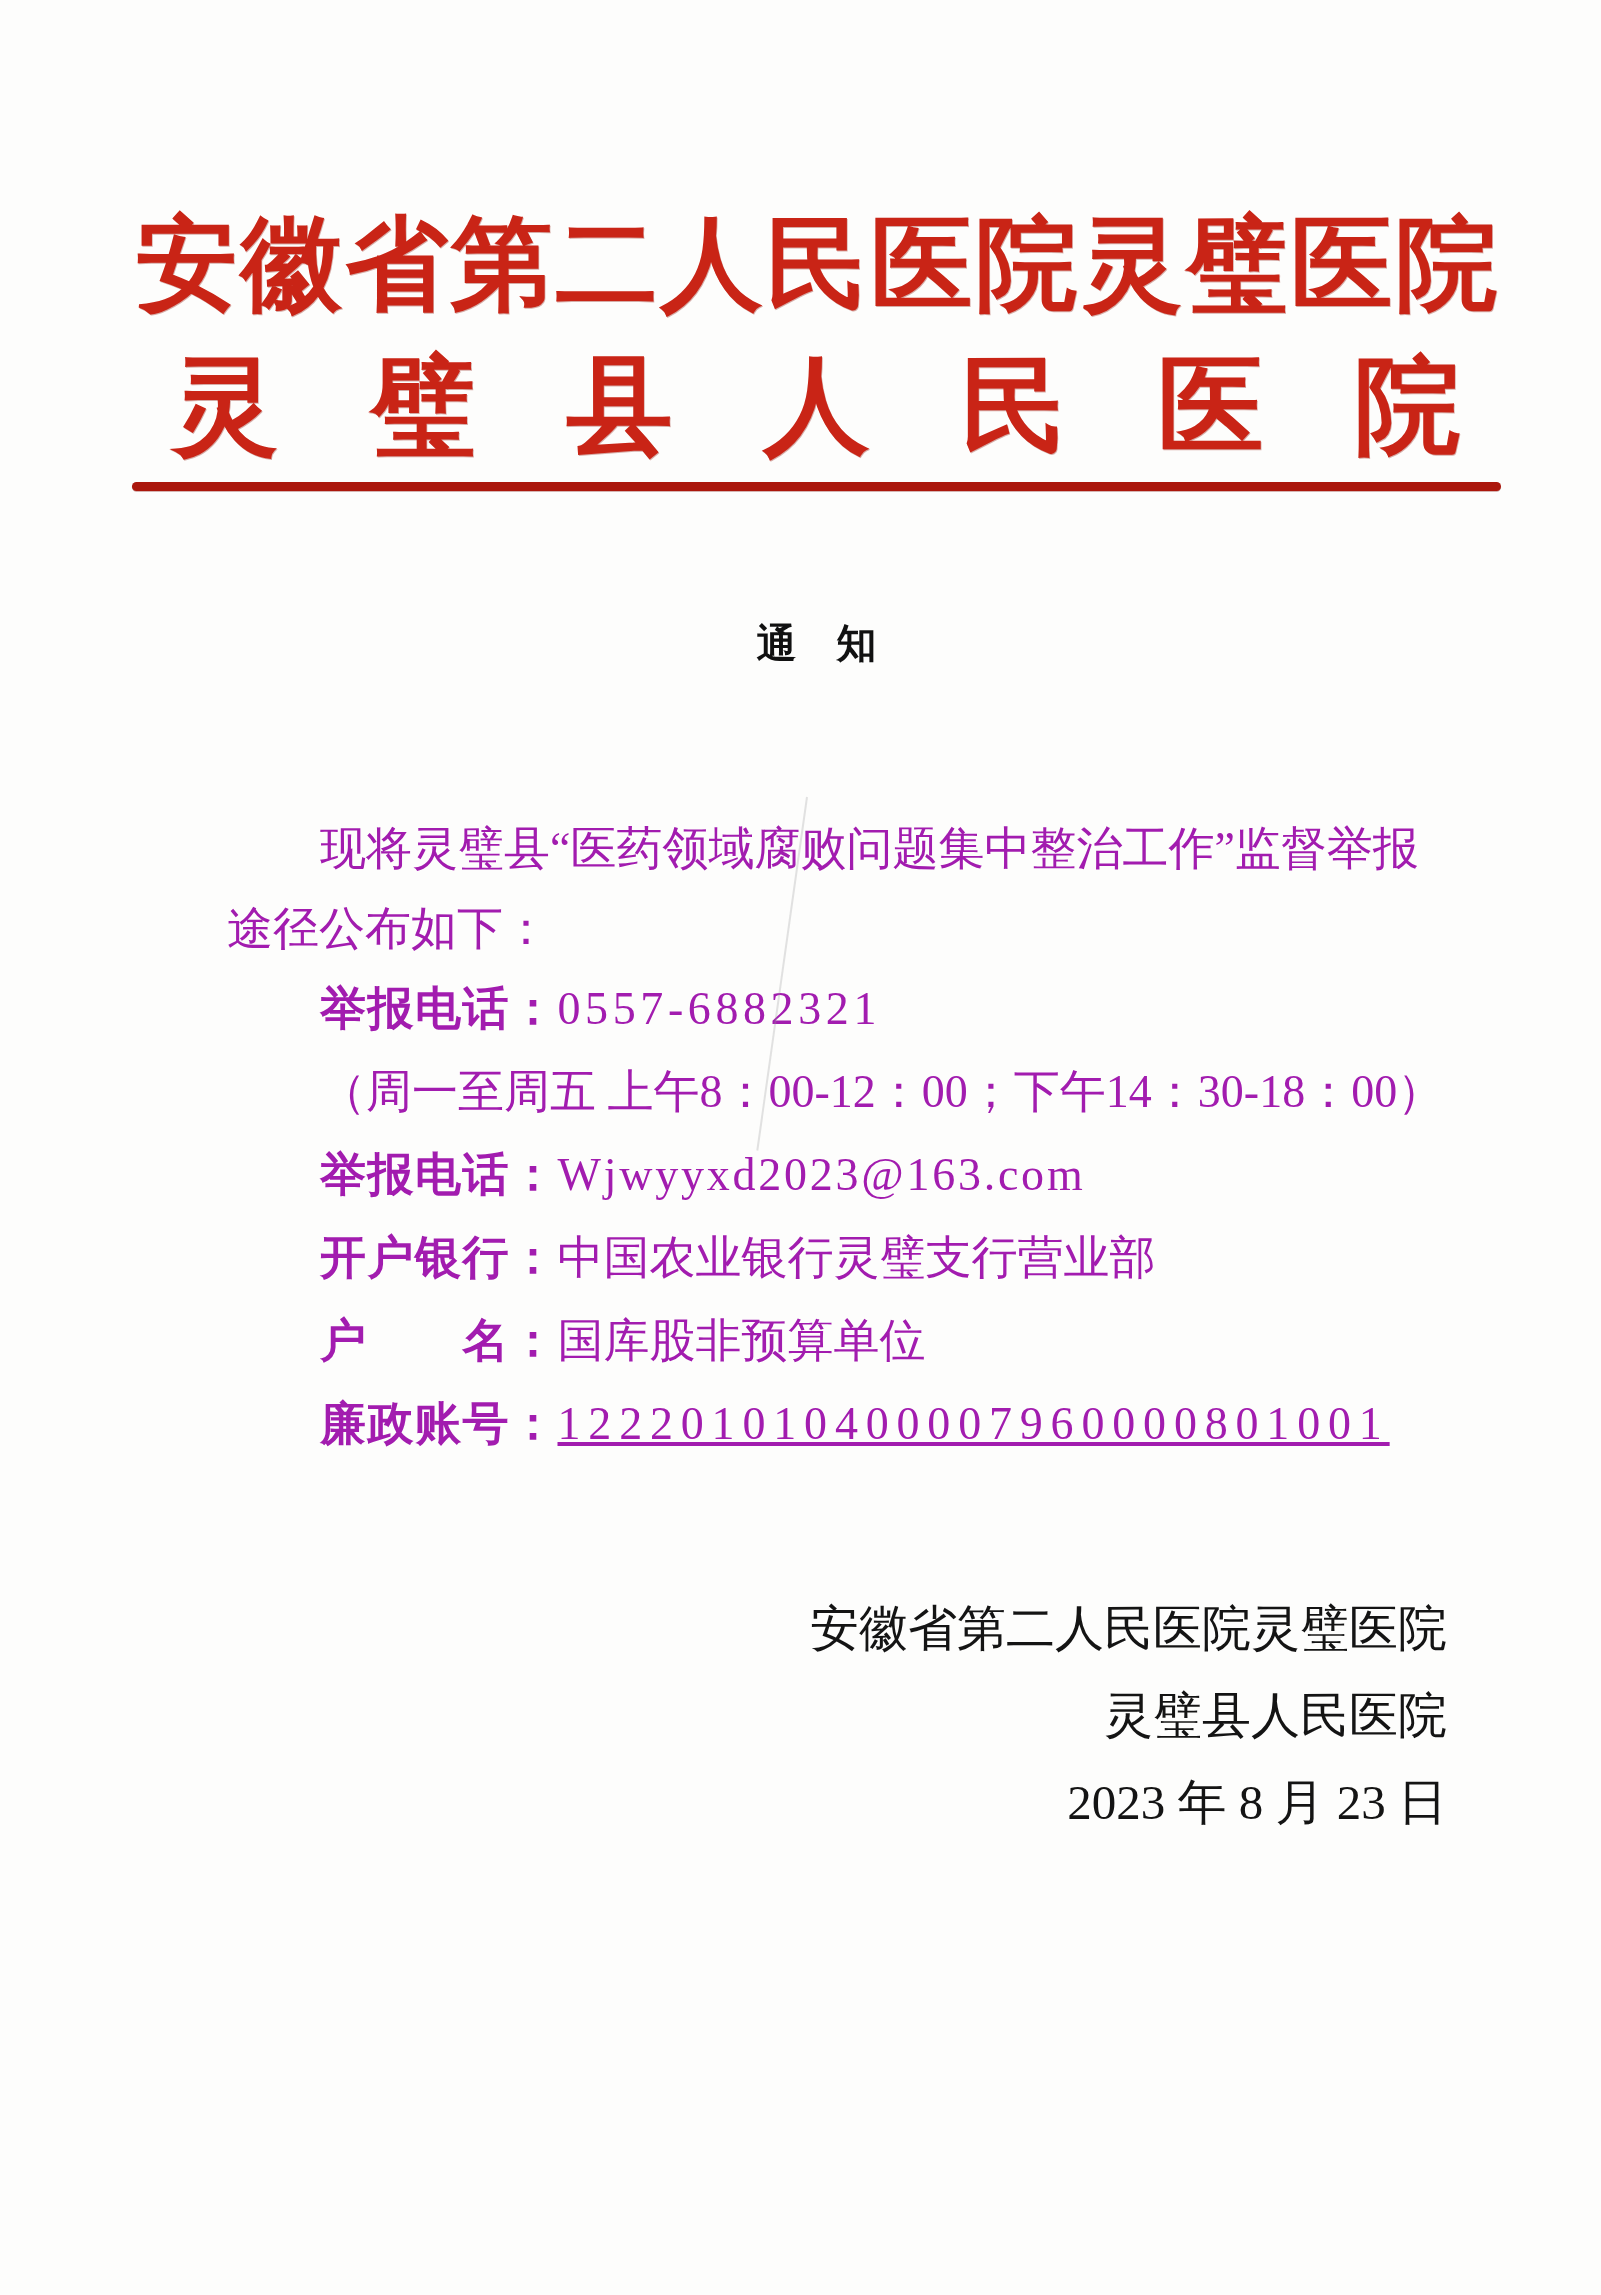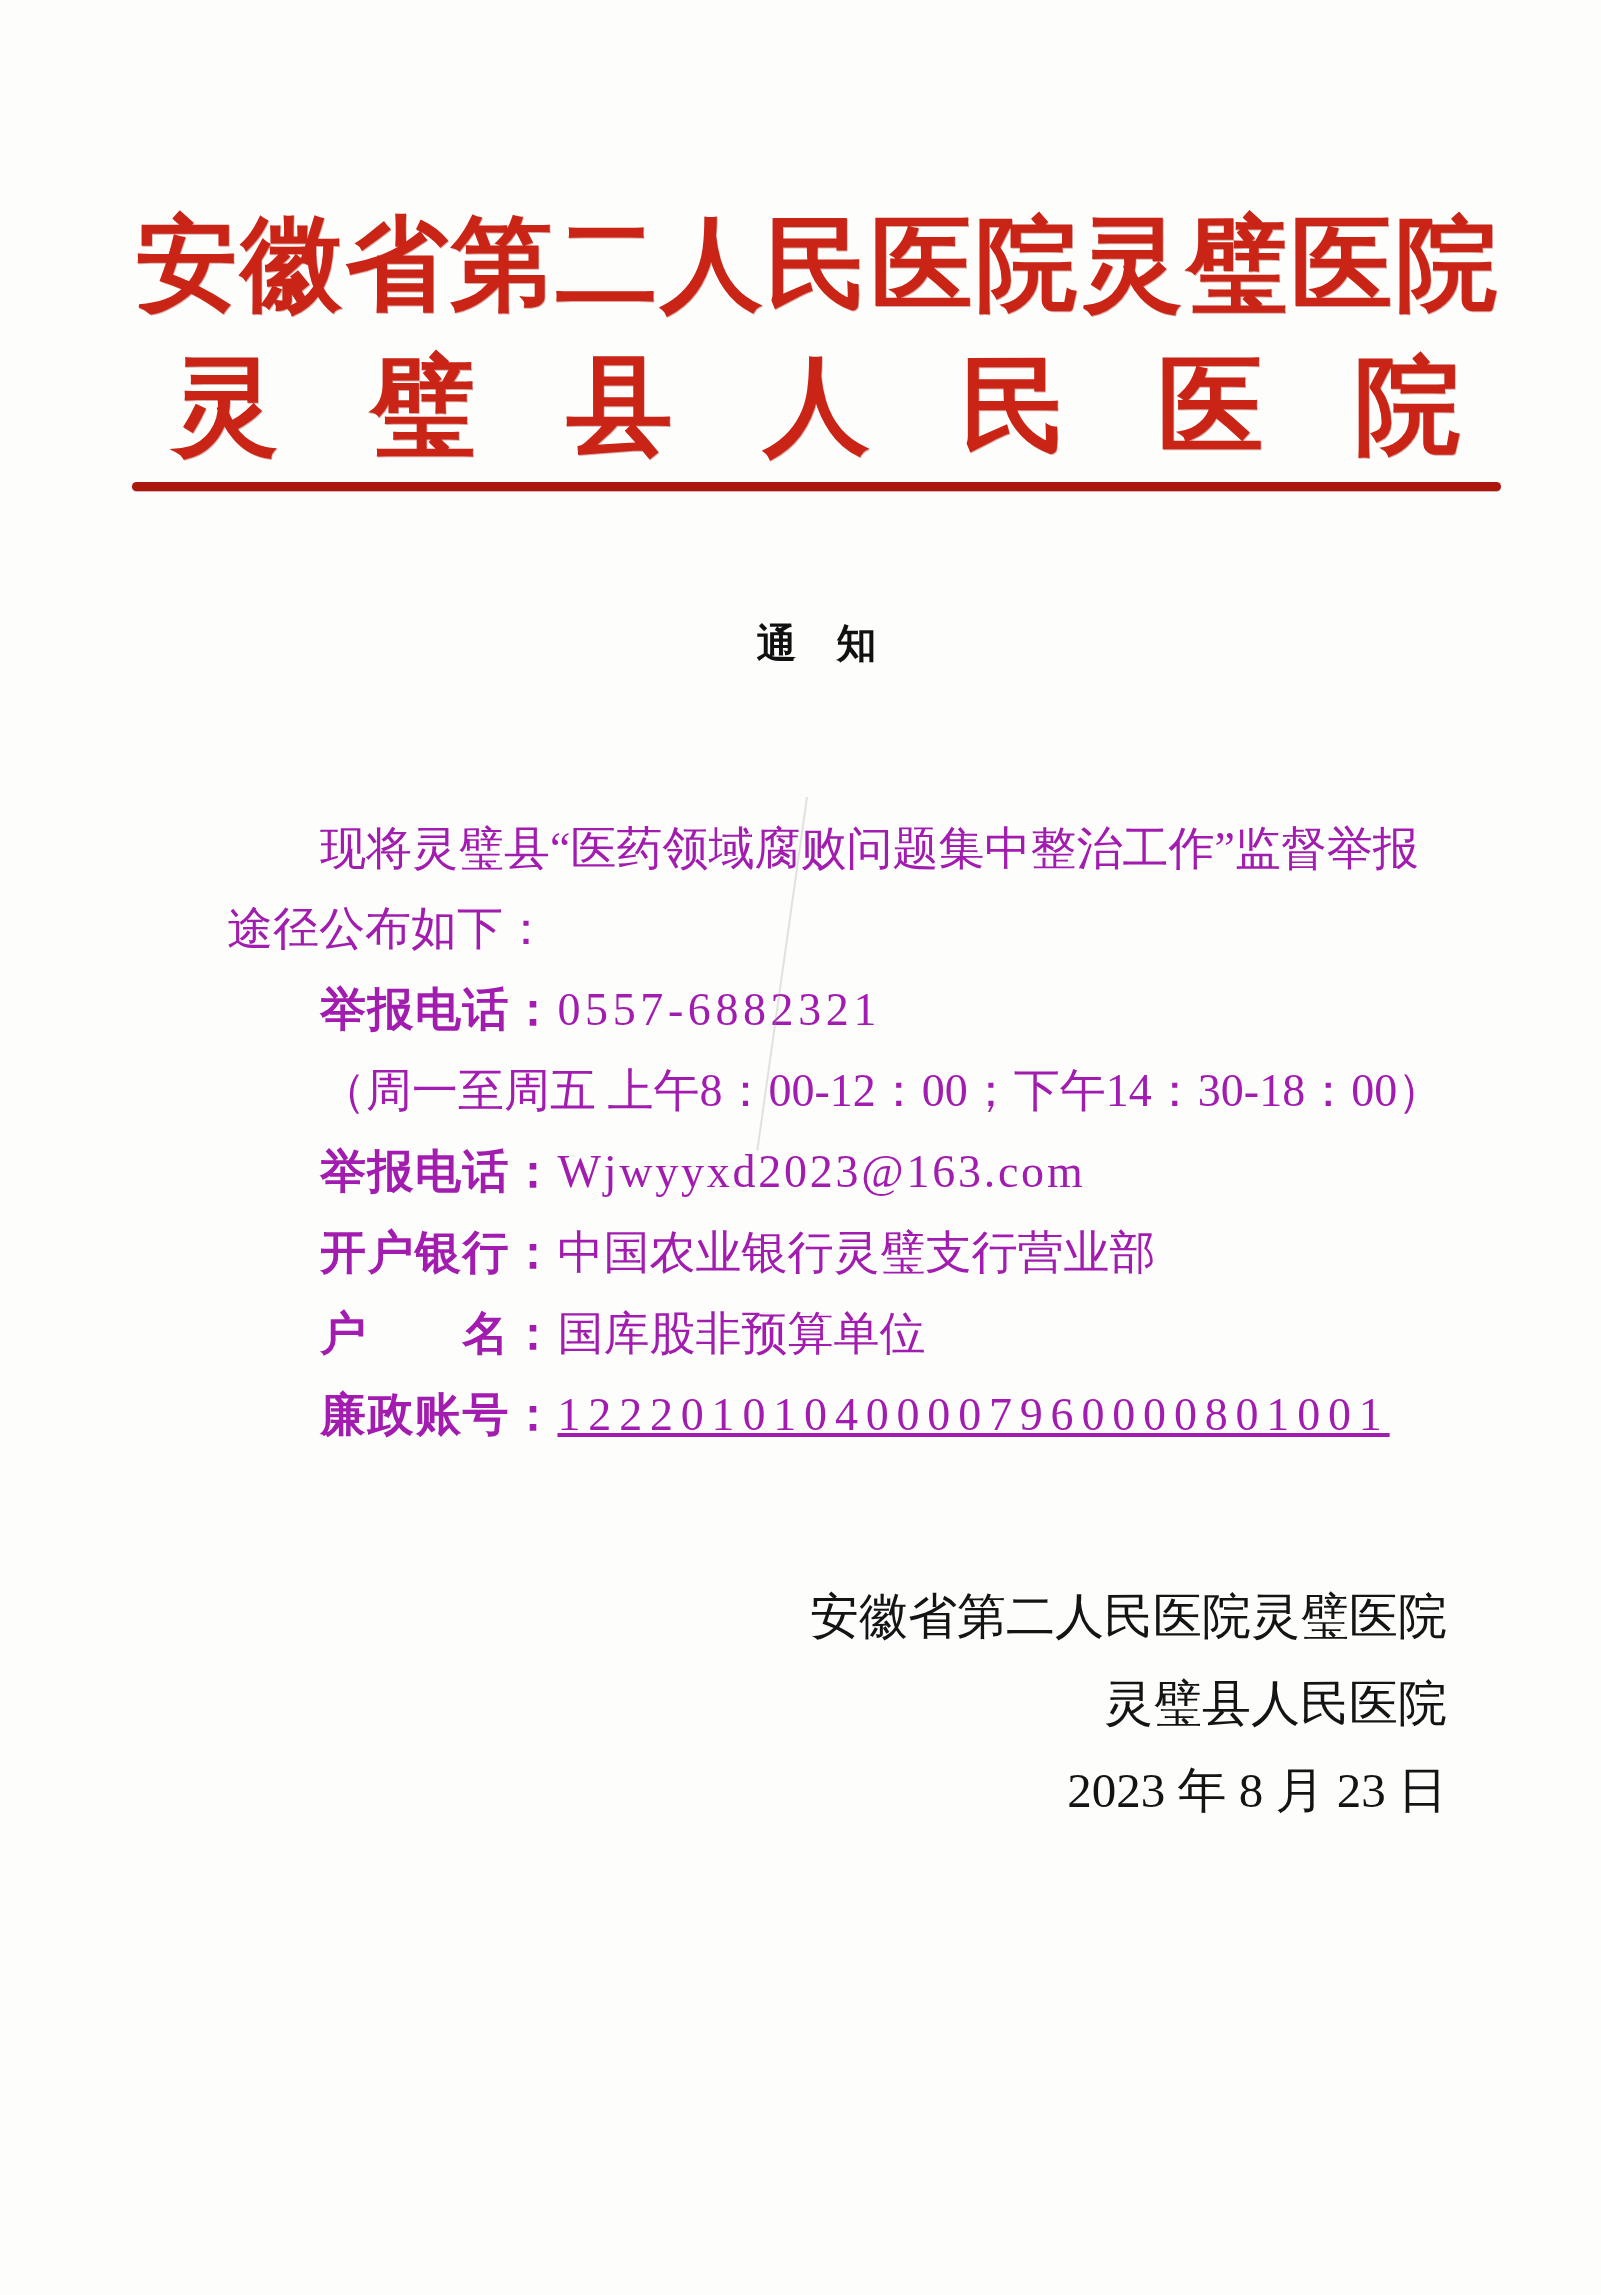--- a/index.html
+++ b/index.html
@@ -64,21 +64,21 @@
     margin-top: 129px;
     padding-left: 211px;
     padding-right: 120px;
     font-size: 46px;
     line-height: 80px;
     color: #a21caf;
   }
   .line { white-space: nowrap; }
   .indent { text-indent: 93px; }
   .lbl {
-    font-family: Liberation Sans, sans-serif;
+    font-family: Liberation Mono, monospace;
     font-weight: 700;
     letter-spacing: 1.5px;
   }
   .val { font-weight: 400; }
   .num { letter-spacing: 0.10em; }
   .email { letter-spacing: 0.06em; }
   .acct { letter-spacing: 0.17em; text-decoration: underline; }
 
   
   .signature-block {

